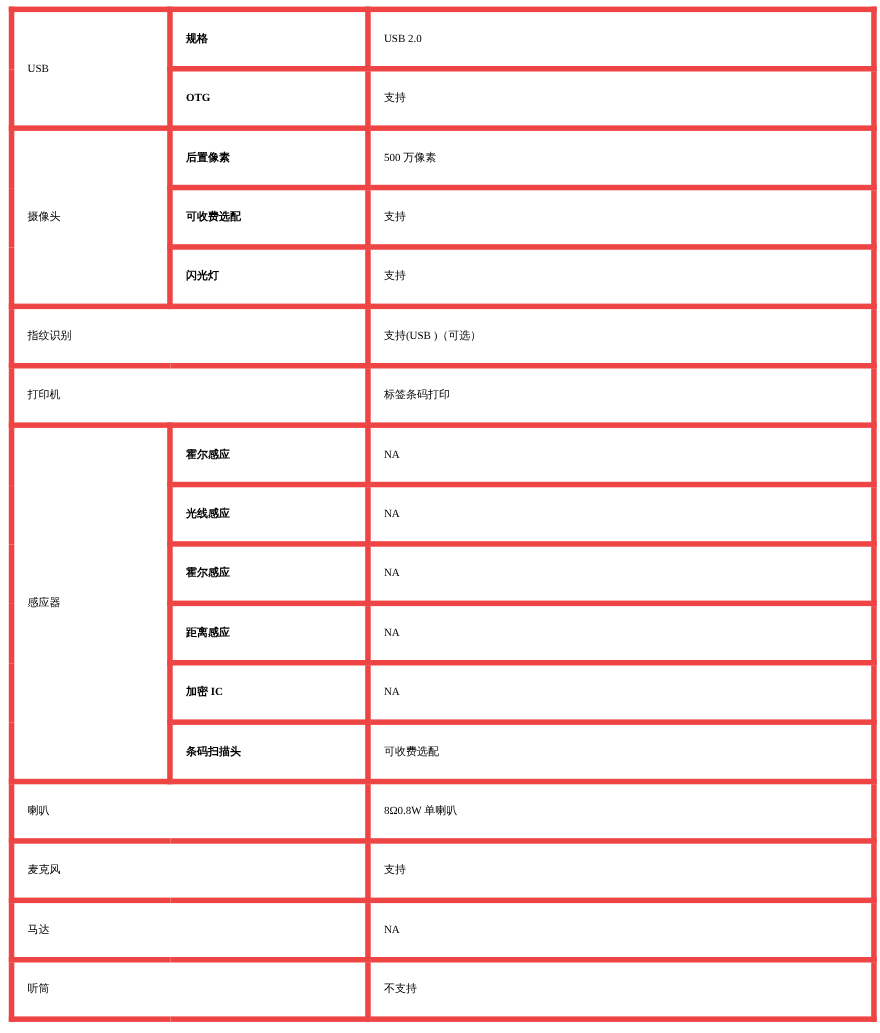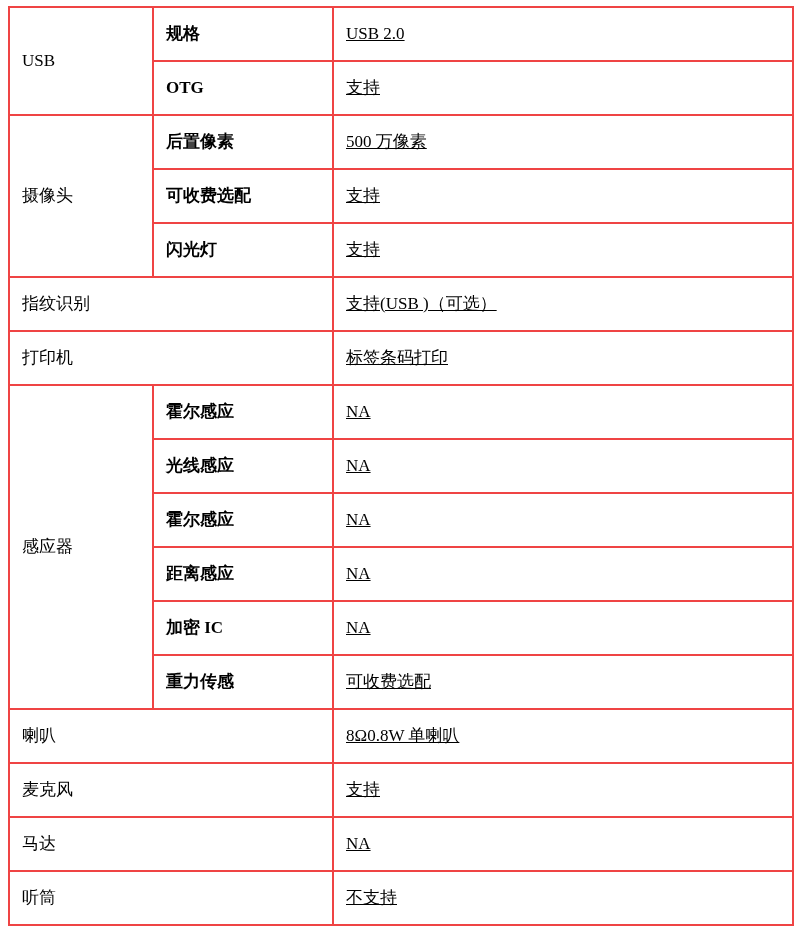--- a/index.html
+++ b/index.html
@@ -19,42 +19,41 @@
     box-sizing: border-box;
     padding: 6px 8px 0 8px;
     overflow: hidden;
   }
   table.spec {
     border-collapse: collapse;
     width: 784px;
     table-layout: fixed;
   }
   table.spec td {
-    border: 2px solid #ef4444;
+    border: 5px solid #ef4444;
     padding: 0 12px;
     vertical-align: middle;
-    font-size: 17px;
+    font-size: 10px;
     line-height: 1.35;
   }
   col.c1 { width: 144px; }
   col.c2 { width: 180px; }
   col.c3 { width: 460px; }
 
   td.cat {
     font-weight: normal;
     font-size: 15.5px;
   }
   td.sub {
     font-weight: bold;
     font-size: 15.5px;
   }
   td.val {
     font-weight: normal;
     font-size: 15.5px;
-    text-decoration: underline;
   }
   .row-h { height: 54px; }
 </style>
 </head>
 <body>
 
 <div class="sheet">
   <table class="spec">
     <colgroup>
       <col class="c1">
@@ -112,21 +111,21 @@
       </tr>
       <tr class="row-h">
         <td class="sub">距离感应</td>
         <td class="val">NA</td>
       </tr>
       <tr class="row-h">
         <td class="sub">加密 IC</td>
         <td class="val">NA</td>
       </tr>
       <tr class="row-h">
-        <td class="sub">重力传感</td>
+        <td class="sub">条码扫描头</td>
         <td class="val">可收费选配</td>
       </tr>
 
       <tr class="row-h">
         <td class="cat" colspan="2">喇叭</td>
         <td class="val">8Ω0.8W 单喇叭</td>
       </tr>
 
       <tr class="row-h">
         <td class="cat" colspan="2">麦克风</td>

